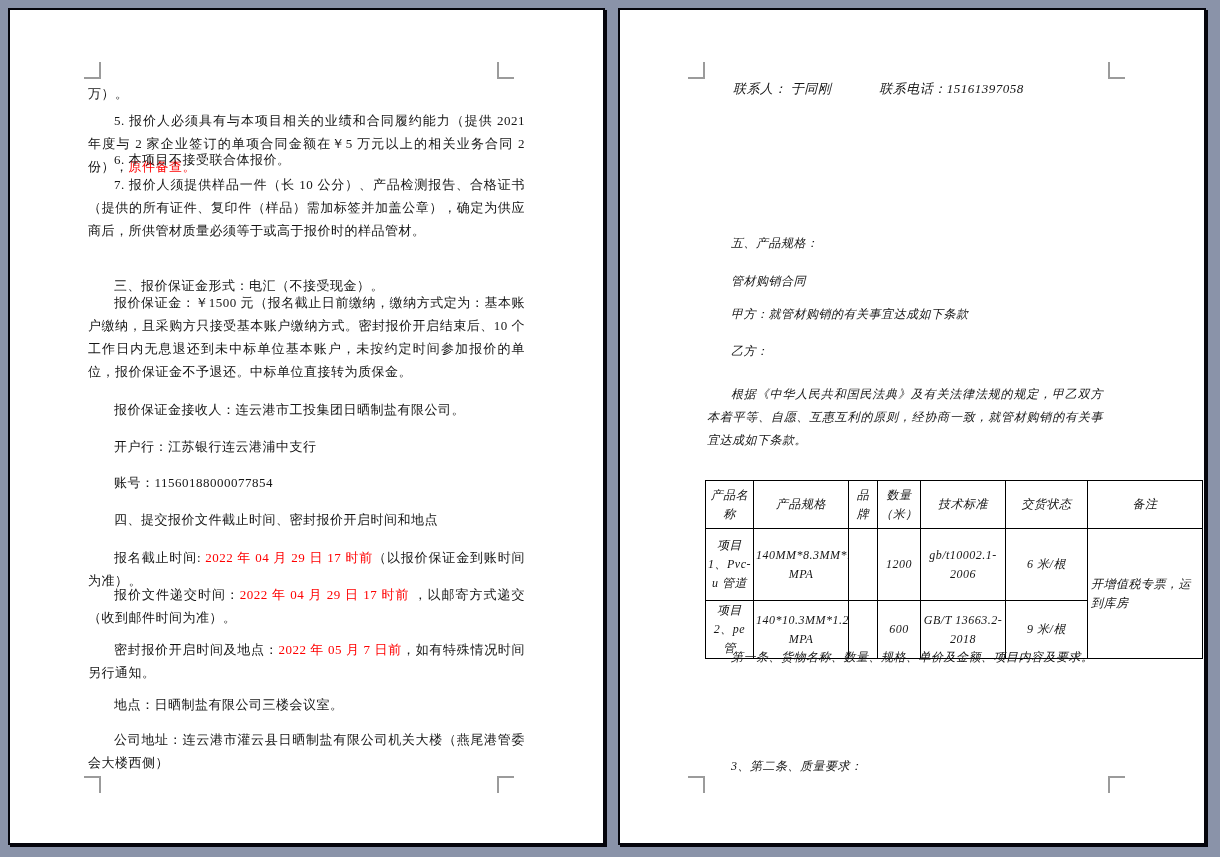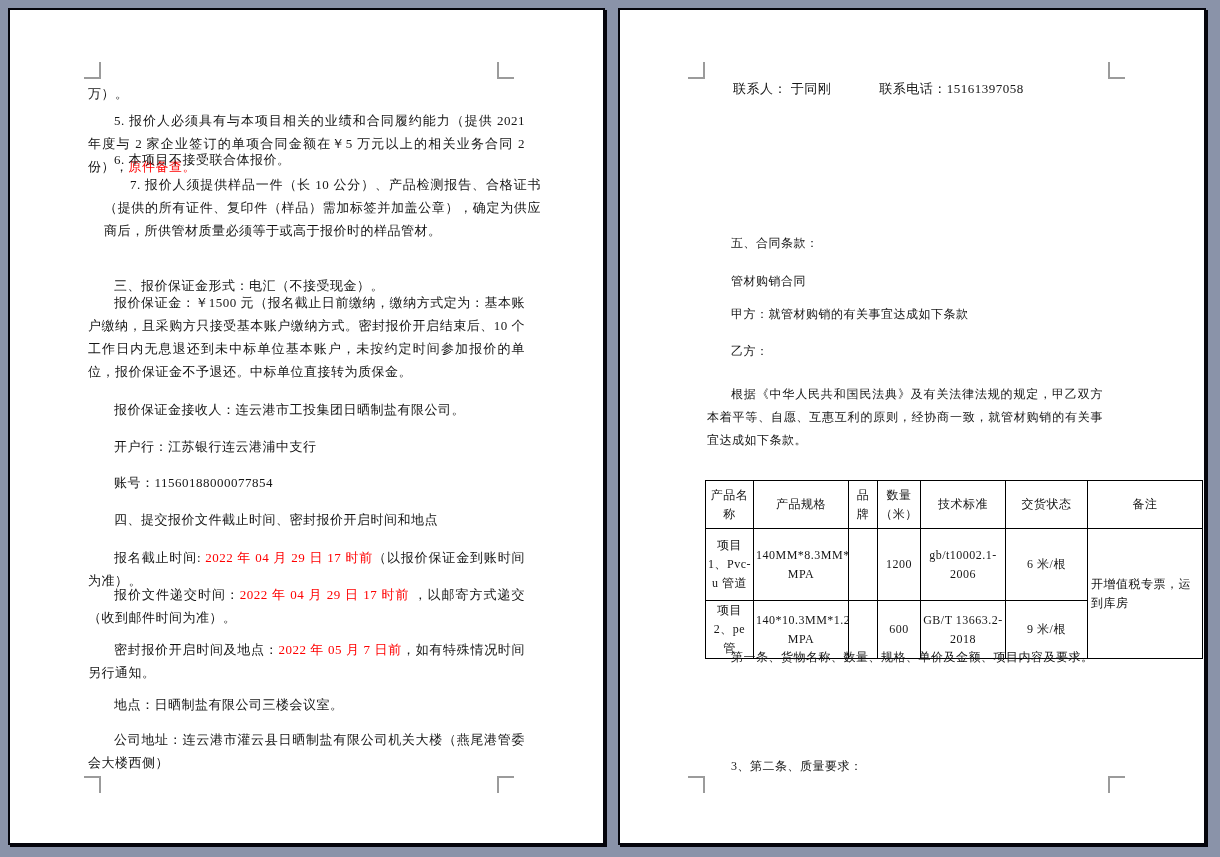--- a/index.html
+++ b/index.html
@@ -9,21 +9,21 @@
     font-family:"Liberation Serif","DejaVu Serif",serif;
     color:#151515;
   }
   .page{
     position:absolute;background:#ffffff;
     border:2px solid #05050c;
     box-shadow:2px 2px 0 #05050c;
     box-sizing:border-box;
   }
   #page1{left:8px;top:8px;width:597px;height:837px;}
-  #page2{left:618px;top:8px;width:588px;height:837px;}
+  #page2{left:618px;top:8px;width:588px;height:837px;font-style:italic;}
 
   .para{
     position:absolute;left:78px;width:437px;
     font-size:13px;line-height:23px;
     text-align:justify;letter-spacing:0.5px;
     color:#151515;white-space:normal;
   }
   .indent{text-indent:2em;}
   .red{color:#ff0000;margin-top:10px;}
 
@@ -59,21 +59,21 @@
 
 <div class="page" id="page1">
   <div class="mark tl" style="left:74px;top:52px;"></div>
   <div class="mark tr" style="left:487px;top:52px;"></div>
   <div class="mark bl" style="left:74px;top:766px;"></div>
   <div class="mark br" style="left:487px;top:766px;"></div>
 
   <div class="para" style="top:72px;"><span>万）。</span></div>
   <div class="para indent" style="top:99px;"><span>5. 报价人必须具有与本项目相关的业绩和合同履约能力（提供 2021 年度与 2 家企业签订的单项合同金额在￥5 万元以上的相关业务合同 2 份），</span><span class="red">原件备查。</span></div>
   <div class="para indent" style="top:138px;"><span>6.  本项目不接受联合体报价。</span></div>
-  <div class="para indent" style="top:163px;margin-left:16px;"><span>7. 报价人须提供样品一件（长 10 公分）、产品检测报告、合格证书（提供的所有证件、复印件（样品）需加标签并加盖公章），确定为供应商后，所供管材质量必须等于或高于报价时的样品管材。</span></div>
+  <div class="para indent" style="top:163px;"><span>7. 报价人须提供样品一件（长 10 公分）、产品检测报告、合格证书（提供的所有证件、复印件（样品）需加标签并加盖公章），确定为供应商后，所供管材质量必须等于或高于报价时的样品管材。</span></div>
   <div class="para indent" style="top:240px;margin-top:24px;"><span>三、报价保证金形式：电汇（不接受现金）。</span></div>
   <div class="para indent" style="top:281px;"><span>报价保证金：￥1500 元（报名截止日前缴纳，缴纳方式定为：基本账户缴纳，且采购方只接受基本账户缴纳方式。密封报价开启结束后、10 个工作日内无息退还到未中标单位基本账户，未按约定时间参加报价的单位，报价保证金不予退还。中标单位直接转为质保金。</span></div>
   <div class="para indent" style="top:388px;"><span>报价保证金接收人：连云港市工投集团日晒制盐有限公司。</span></div>
   <div class="para indent" style="top:425px;"><span>开户行：江苏银行连云港浦中支行</span></div>
   <div class="para indent" style="top:461px;"><span>账号：11560188000077854</span></div>
   <div class="para indent" style="top:498px;"><span>四、提交报价文件截止时间、密封报价开启时间和地点</span></div>
   <div class="para indent" style="top:536px;"><span>报名截止时间: </span><span class="red">2022 年 04 月 29 日 17 时前</span><span>（以报价保证金到账时间为准）。</span></div>
   <div class="para indent" style="top:573px;"><span>报价文件递交时间：</span><span class="red">2022 年 04 月 29 日 17 时前</span><span> ，以邮寄方式递交（收到邮件时间为准）。</span></div>
   <div class="para indent" style="top:628px;"><span>密封报价开启时间及地点：</span><span class="red">2022 年 05 月 7 日前</span><span>，如有特殊情况时间另行通知。</span></div>
   <div class="para indent" style="top:683px;"><span>地点：日晒制盐有限公司三楼会议室。</span></div>
@@ -81,21 +81,21 @@
 </div>
 
 <div class="page" id="page2">
   <div class="mark tl" style="left:68px;top:52px;"></div>
   <div class="mark tr" style="left:488px;top:52px;"></div>
   <div class="mark bl" style="left:68px;top:766px;"></div>
   <div class="mark br" style="left:488px;top:766px;"></div>
 
   <div class="para contact indent" style="top:67px;"><span>联系人： 于同刚</span><span class="phone-gap">联系电话：15161397058</span></div>
 
-  <div class="para indent" style="top:222px;"><span>五、合同条款：</span></div>
+  <div class="para indent" style="top:222px;"><span>五、产品规格：</span></div>
   <div class="para indent" style="top:260px;"><span>管材购销合同</span></div>
   <div class="para indent" style="top:293px;"><span>甲方：就管材购销的有关事宜达成如下条款</span></div>
   <div class="para indent" style="top:330px;"><span>乙方：</span></div>
   <div class="para indent" style="top:373px;"><span>根据《中华人民共和国民法典》及有关法律法规的规定，甲乙双方本着平等、自愿、互惠互利的原则，经协商一致，就管材购销的有关事宜达成如下条款。</span></div>
 
   <table id="contract-table">
     <colgroup>
       <col style="width:48px">
         <col style="width:95px">
         <col style="width:29px">

